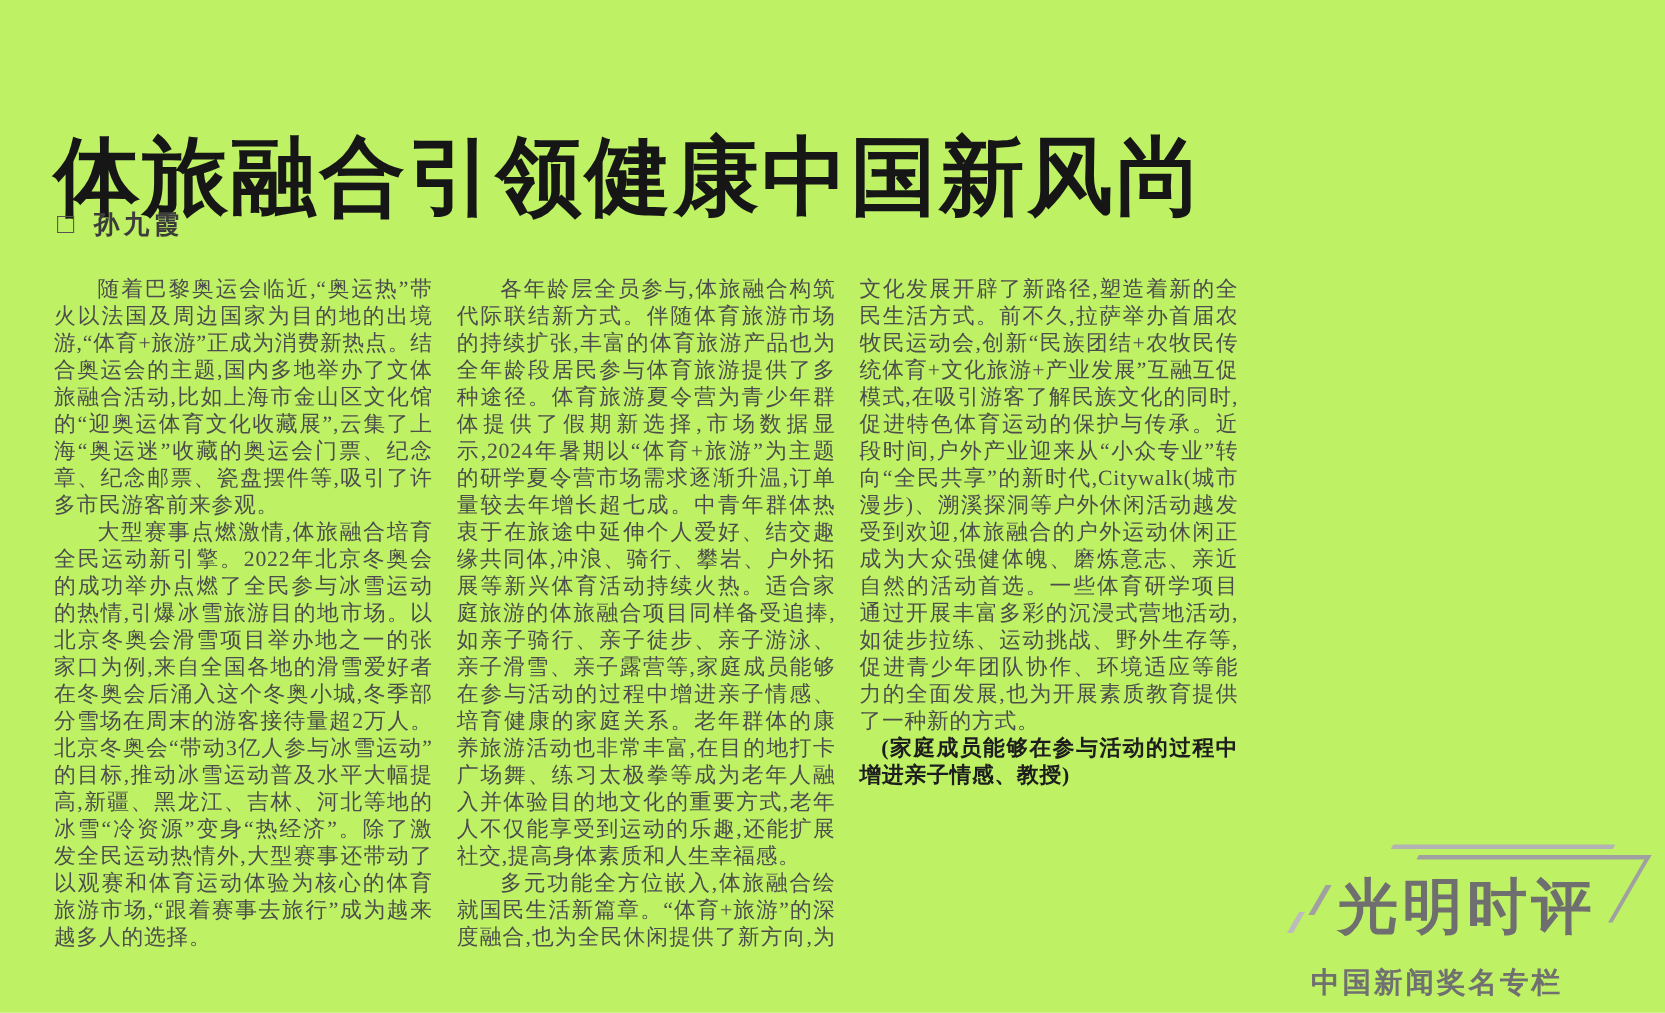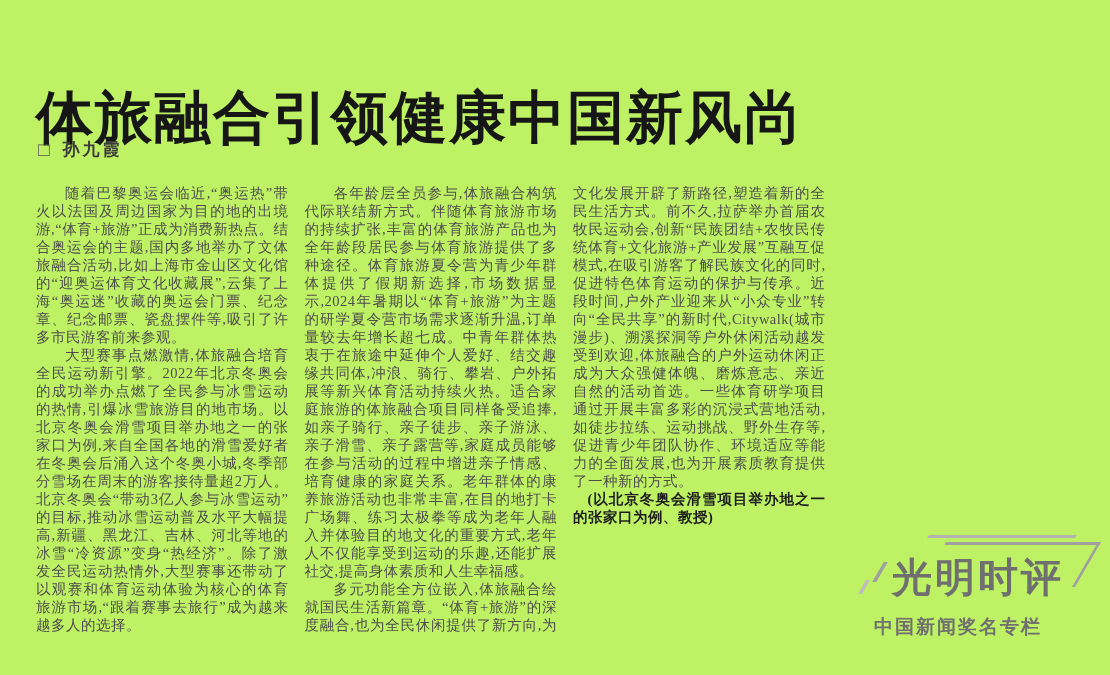--- a/index.html
+++ b/index.html
@@ -72,20 +72,21 @@
   .badge {
     position: absolute;
     left: 874px; top: 550px;
     width: 216px;
     font-family: "Liberation Sans", "DejaVu Sans", sans-serif;
   }
   .badge-top {
     position: relative;
     height: 54px;
     padding-left: 18px;
+    margin-top: 28px;
   }
   .badge .frame, .badge .slash {
     position: absolute;
     pointer-events: none;
   }
   .badge .f1 {
     top: -8px; right: 2px;
     width: 152px; height: 42px;
     border-top: 3px solid #a0a0a0;
     border-right: 3px solid #a0a0a0;
@@ -145,21 +146,21 @@
 
         <p class="para">随着巴黎奥运会临近,“奥运热”带火以法国及周边国家为目的地的出境游,“体育+旅游”正成为消费新热点。结合奥运会的主题,国内多地举办了文体旅融合活动,比如上海市金山区文化馆的“迎奥运体育文化收藏展”,云集了上海“奥运迷”收藏的奥运会门票、纪念章、纪念邮票、瓷盘摆件等,吸引了许多市民游客前来参观。</p>
 
 
         <p class="para">大型赛事点燃激情,体旅融合培育全民运动新引擎。2022年北京冬奥会的成功举办点燃了全民参与冰雪运动的热情,引爆冰雪旅游目的地市场。以北京冬奥会滑雪项目举办地之一的张家口为例,来自全国各地的滑雪爱好者在冬奥会后涌入这个冬奥小城,冬季部分雪场在周末的游客接待量超2万人。北京冬奥会“带动3亿人参与冰雪运动”的目标,推动冰雪运动普及水平大幅提高,新疆、黑龙江、吉林、河北等地的冰雪“冷资源”变身“热经济”。除了激发全民运动热情外,大型赛事还带动了以观赛和体育运动体验为核心的体育旅游市场,“跟着赛事去旅行”成为越来越多人的选择。</p>
 
         <p class="para">各年龄层全员参与,体旅融合构筑代际联结新方式。伴随体育旅游市场的持续扩张,丰富的体育旅游产品也为全年龄段居民参与体育旅游提供了多种途径。体育旅游夏令营为青少年群体提供了假期新选择,市场数据显示,2024年暑期以“体育+旅游”为主题的研学夏令营市场需求逐渐升温,订单量较去年增长超七成。中青年群体热衷于在旅途中延伸个人爱好、结交趣缘共同体,冲浪、骑行、攀岩、户外拓展等新兴体育活动持续火热。适合家庭旅游的体旅融合项目同样备受追捧,如亲子骑行、亲子徒步、亲子游泳、亲子滑雪、亲子露营等,家庭成员能够在参与活动的过程中增进亲子情感、培育健康的家庭关系。老年群体的康养旅游活动也非常丰富,在目的地打卡广场舞、练习太极拳等成为老年人融入并体验目的地文化的重要方式,老年人不仅能享受到运动的乐趣,还能扩展社交,提高身体素质和人生幸福感。</p>
 
         <p class="para">多元功能全方位嵌入,体旅融合绘就国民生活新篇章。“体育+旅游”的深度融合,也为全民休闲提供了新方向,为文化发展开辟了新路径,塑造着新的全民生活方式。前不久,拉萨举办首届农牧民运动会,创新“民族团结+农牧民传统体育+文化旅游+产业发展”互融互促模式,在吸引游客了解民族文化的同时,促进特色体育运动的保护与传承。近段时间,户外产业迎来从“小众专业”转向“全民共享”的新时代,Citywalk(城市漫步)、溯溪探洞等户外休闲活动越发受到欢迎,体旅融合的户外运动休闲正成为大众强健体魄、磨炼意志、亲近自然的活动首选。一些体育研学项目通过开展丰富多彩的沉浸式营地活动,如徒步拉练、运动挑战、野外生存等,促进青少年团队协作、环境适应等能力的全面发展,也为开展素质教育提供了一种新的方式。</p>
       </div>
-    <p class="attribution">(以北京冬奥会滑雪项目举办地之一的张家口为例、教授)</p>
+    <p class="attribution">(家庭成员能够在参与活动的过程中增进亲子情感、教授)</p>
   </div>
 
   <div class="badge">
     <div class="badge-top">
       <span class="frame f1"></span>
       <span class="frame f2"></span>
       <span class="slash s1"></span>
       <span class="slash s2"></span>
       <span class="badge-title">光明时评</span>
     </div>

